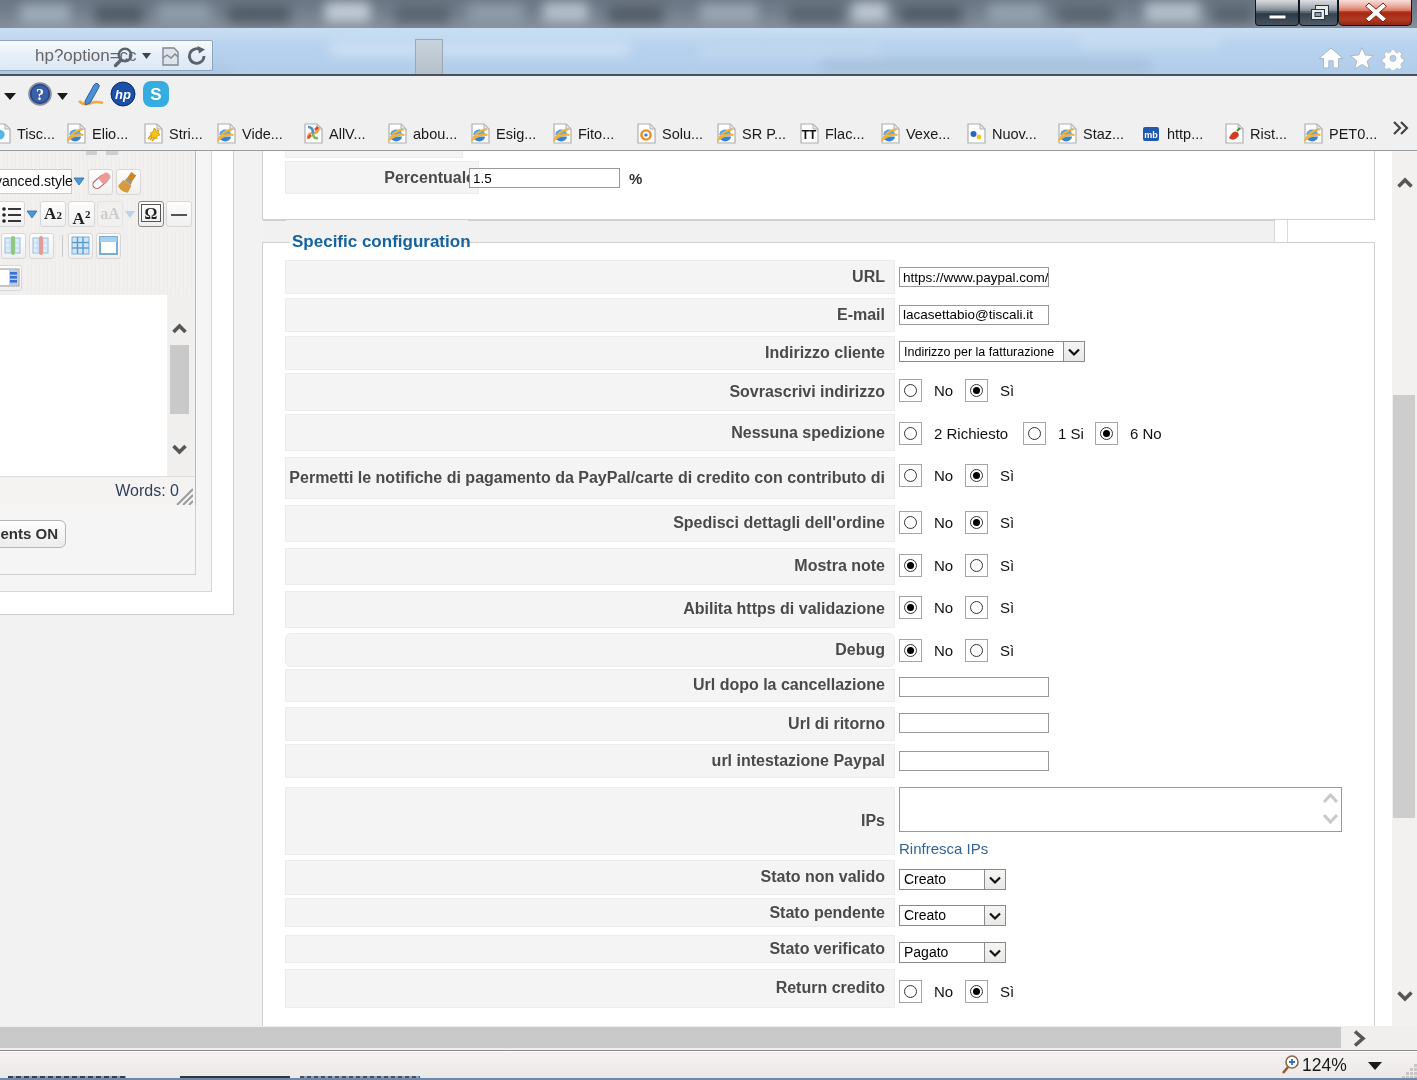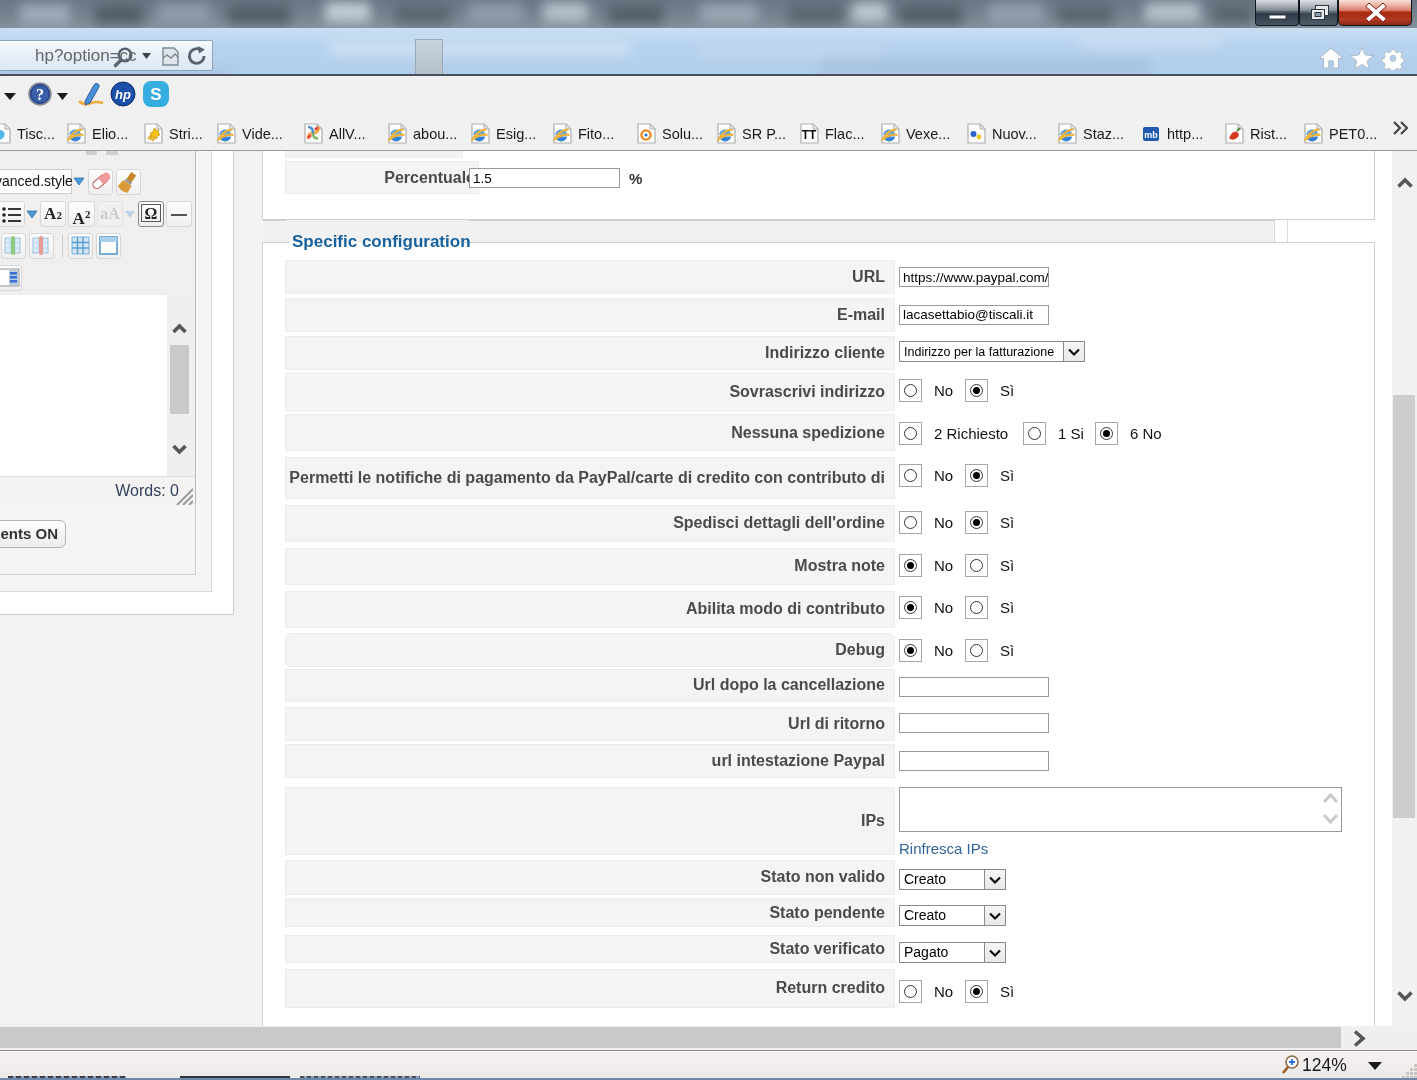--- a/index.html
+++ b/index.html
@@ -588,21 +588,21 @@
       <div class="abs" style="left:965px;top:360px;"><span class="radio on"><i></i></span></div>
       <div class="abs rlabel" style="left:1000px;top:363px;">Sì</div>
       <div class="cell" style="top:396.5px;height:37px;">
         <span class="lbl" style="top:8.5px;">Mostra note</span>
       </div>
       <div class="abs" style="left:899px;top:402.5px;"><span class="radio on"><i></i></span></div>
       <div class="abs rlabel" style="left:934px;top:405.5px;">No</div>
       <div class="abs" style="left:965px;top:402.5px;"><span class="radio"><i></i></span></div>
       <div class="abs rlabel" style="left:1000px;top:405.5px;">Sì</div>
       <div class="cell" style="top:439.5px;height:37px;">
-        <span class="lbl" style="top:8.5px;">Abilita modo di contributo</span>
+        <span class="lbl" style="top:8.5px;">Abilita https di validazione</span>
       </div>
       <div class="abs" style="left:899px;top:445px;"><span class="radio on"><i></i></span></div>
       <div class="abs rlabel" style="left:934px;top:448px;">No</div>
       <div class="abs" style="left:965px;top:445px;"><span class="radio"><i></i></span></div>
       <div class="abs rlabel" style="left:1000px;top:448px;">Sì</div>
       <div class="cell" style="top:482px;height:34px;border-radius:6px;">
         <span class="lbl" style="top:7px;">Debug</span>
       </div>
       <div class="abs" style="left:899px;top:488px;"><span class="radio on"><i></i></span></div>
       <div class="abs rlabel" style="left:934px;top:491px;">No</div>

